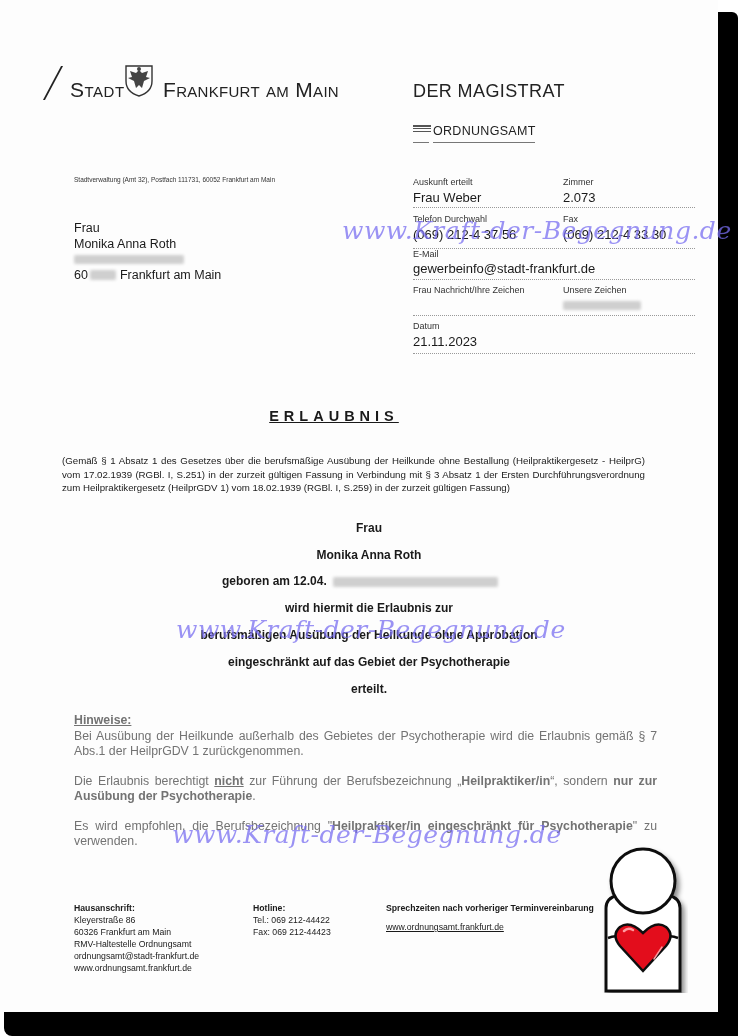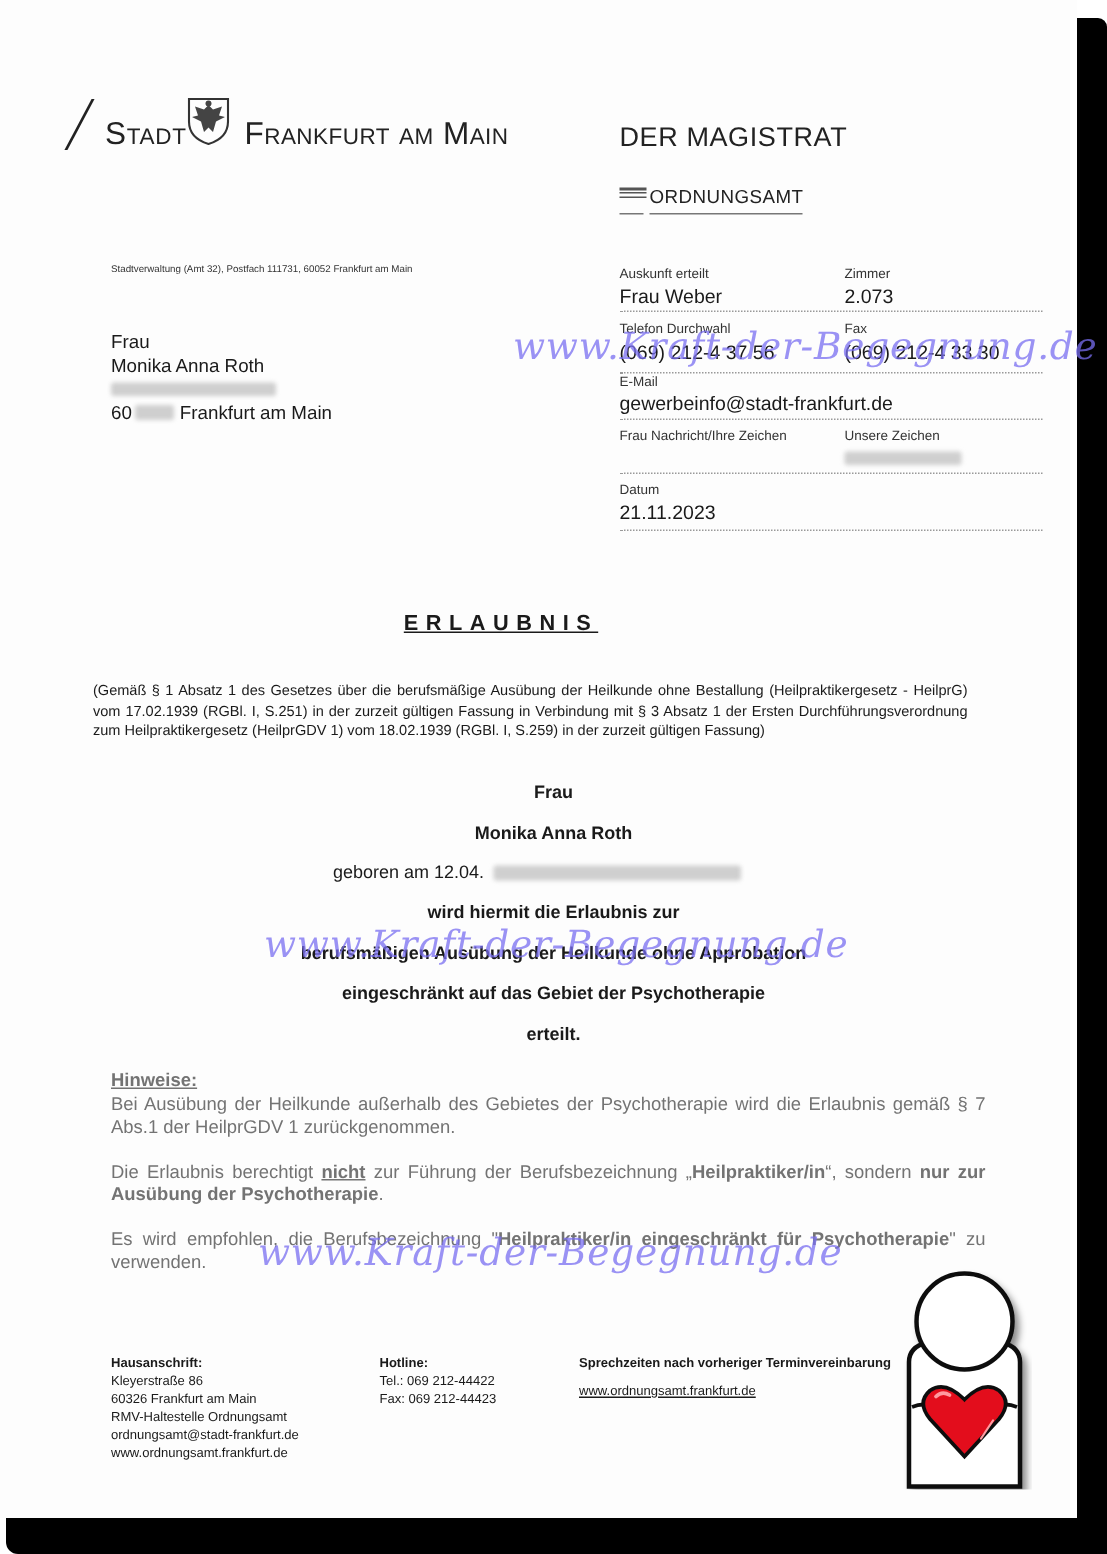--- a/index.html
+++ b/index.html
@@ -116,21 +116,21 @@
       <span class="info-val">21.11.2023</span>
     </div>
   </div>
 
   <div class="title">ERLAUBNIS</div>
 
   <div class="legal">(Gemäß § 1 Absatz 1 des Gesetzes über die berufsmäßige Ausübung der Heilkunde ohne Bestallung (Heilpraktikergesetz - HeilprG) vom 17.02.1939 (RGBl. I, S.251) in der zurzeit gültigen Fassung in Verbindung mit § 3 Absatz 1 der Ersten Durchführungsverordnung zum Heilpraktikergesetz (HeilprGDV 1) vom 18.02.1939 (RGBl. I, S.259) in der zurzeit gültigen Fassung)</div>
 
   <div class="center-line" style="top:521px;">Frau</div>
   <div class="center-line" style="top:548px;">Monika Anna Roth</div>
-  <div class="abs" style="left:222px;top:574px;font-size:12px;font-weight:normal;">
+  <div class="abs" style="left:222px;top:574px;font-size:12px;font-weight:bold;">
     <span>geboren am 12.04.</span>
     <span class="blur" style="width:165px;height:10px;margin-left:3px;"></span>
   </div>
   <div class="center-line" style="top:601px;">wird hiermit die Erlaubnis zur</div>
   <div class="center-line" style="top:628px;">berufsmäßigen Ausübung der Heilkunde ohne Approbation</div>
   <div class="center-line" style="top:655px;">eingeschränkt auf das Gebiet der Psychotherapie</div>
   <div class="center-line" style="top:682px;">erteilt.</div>
 
   <div class="hinweise">
     <p class="hdr">Hinweise:</p>

